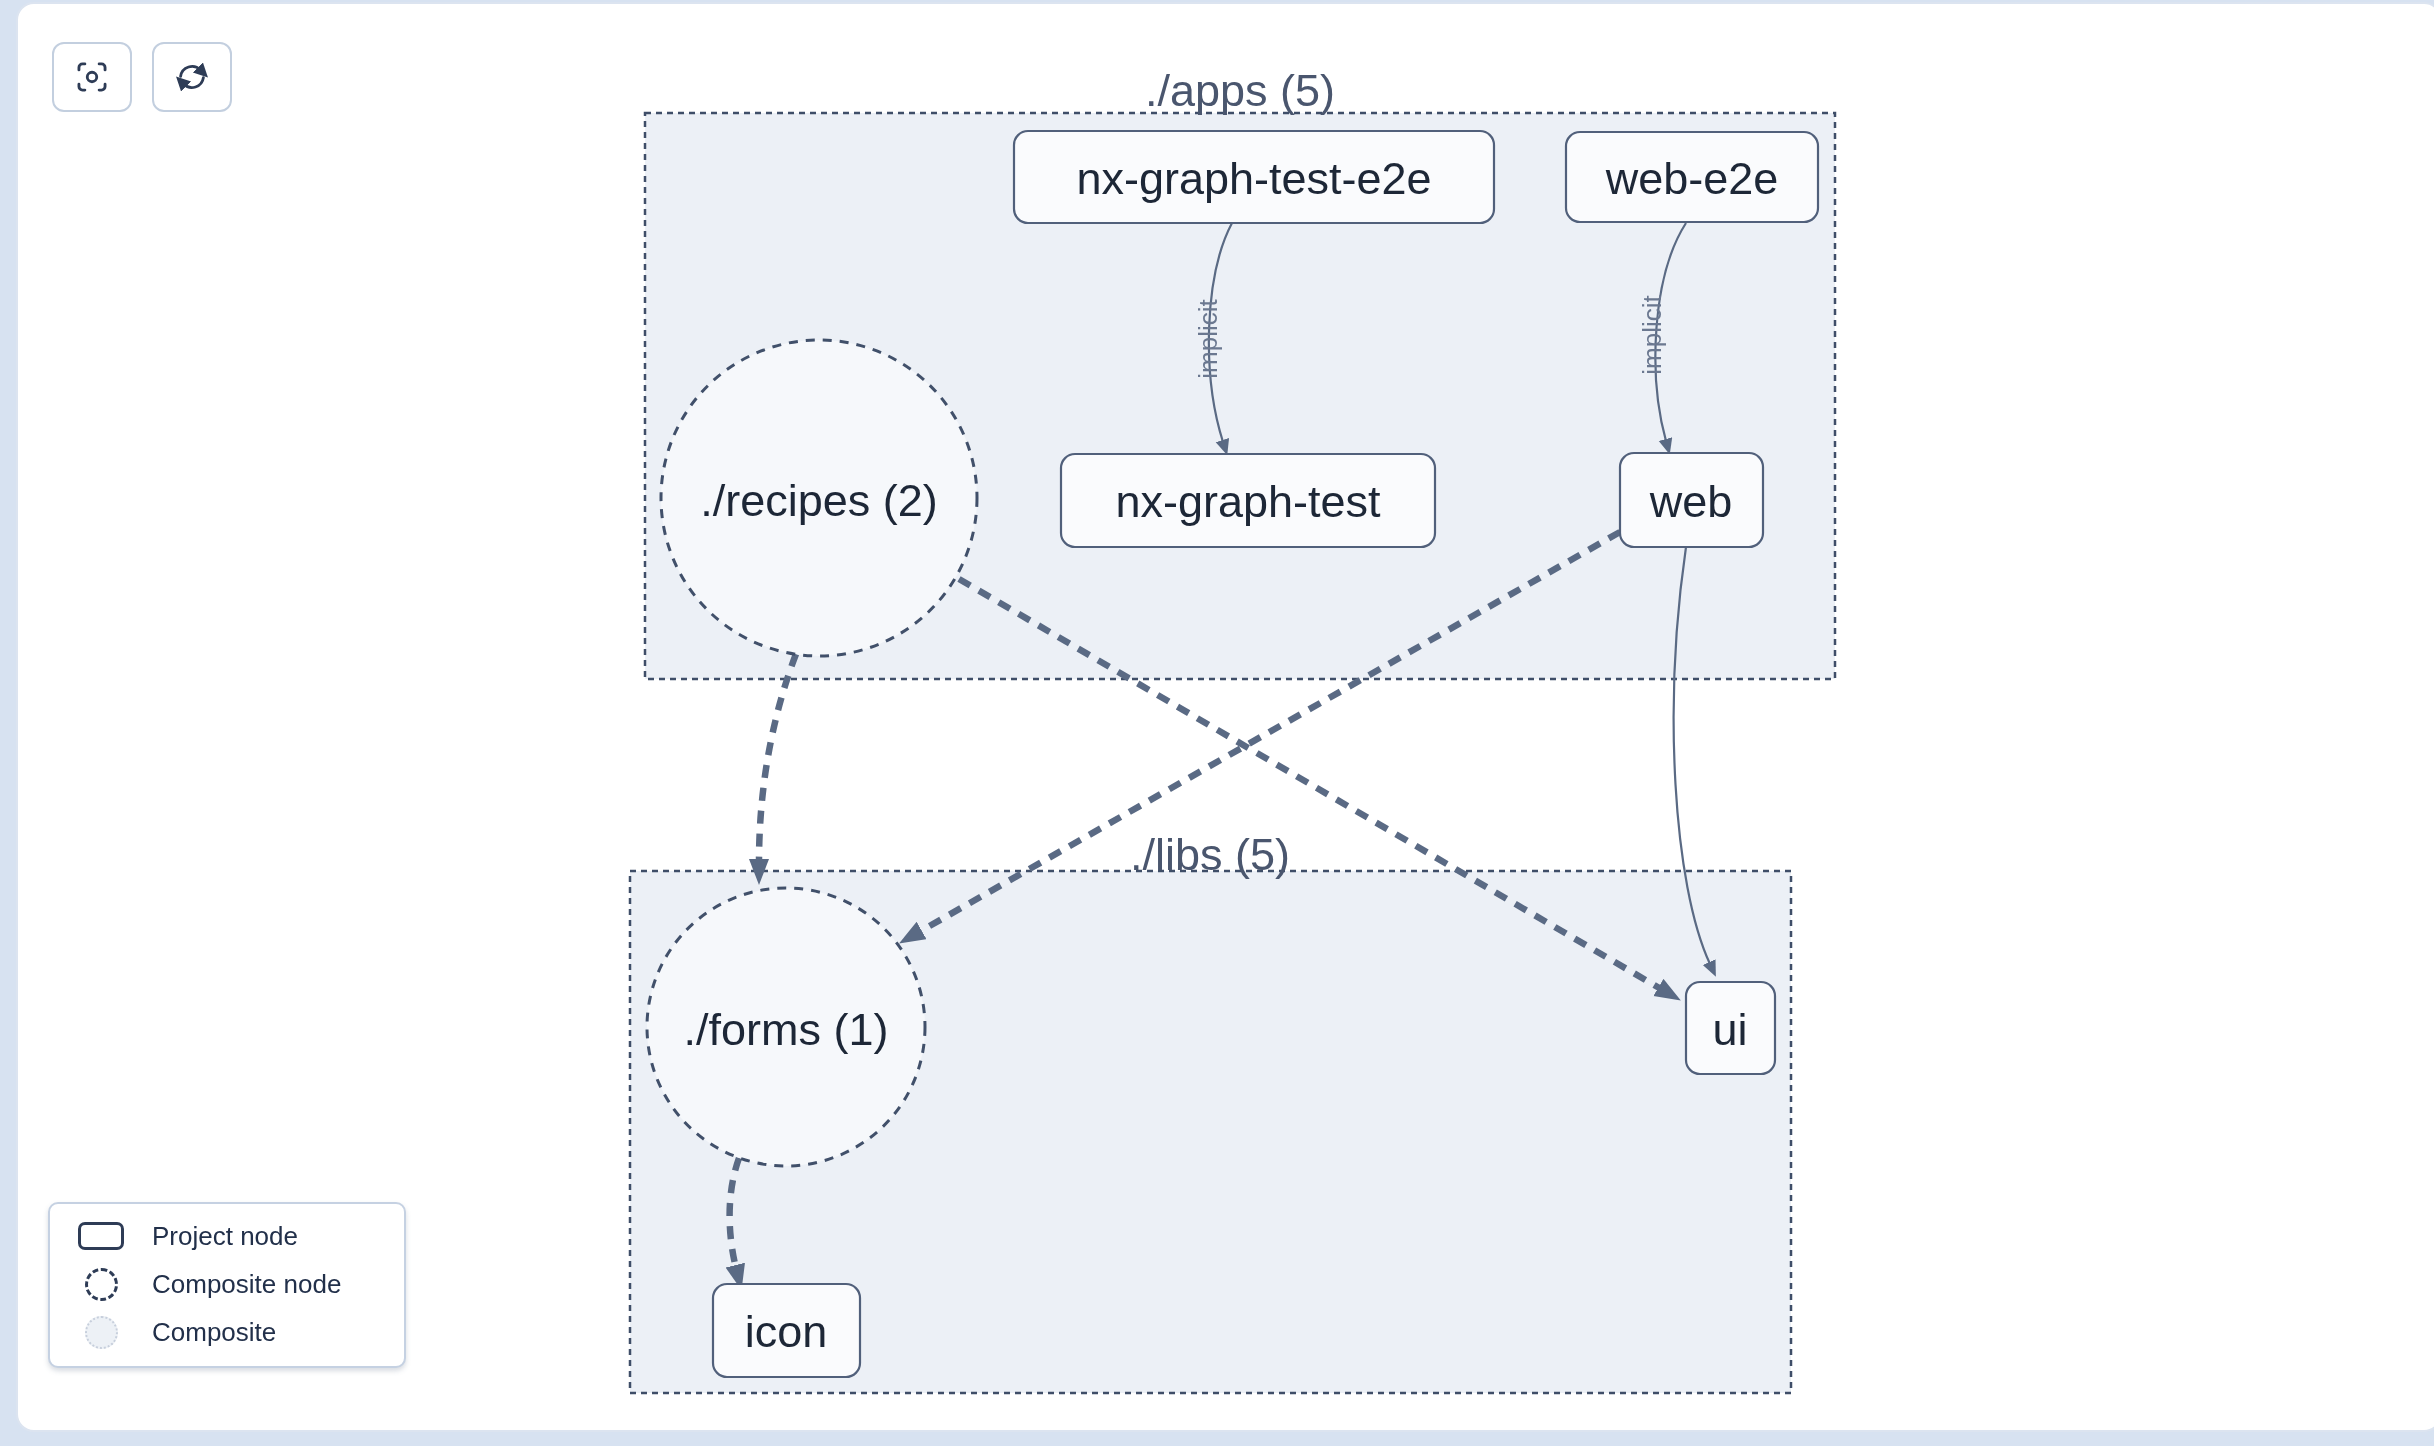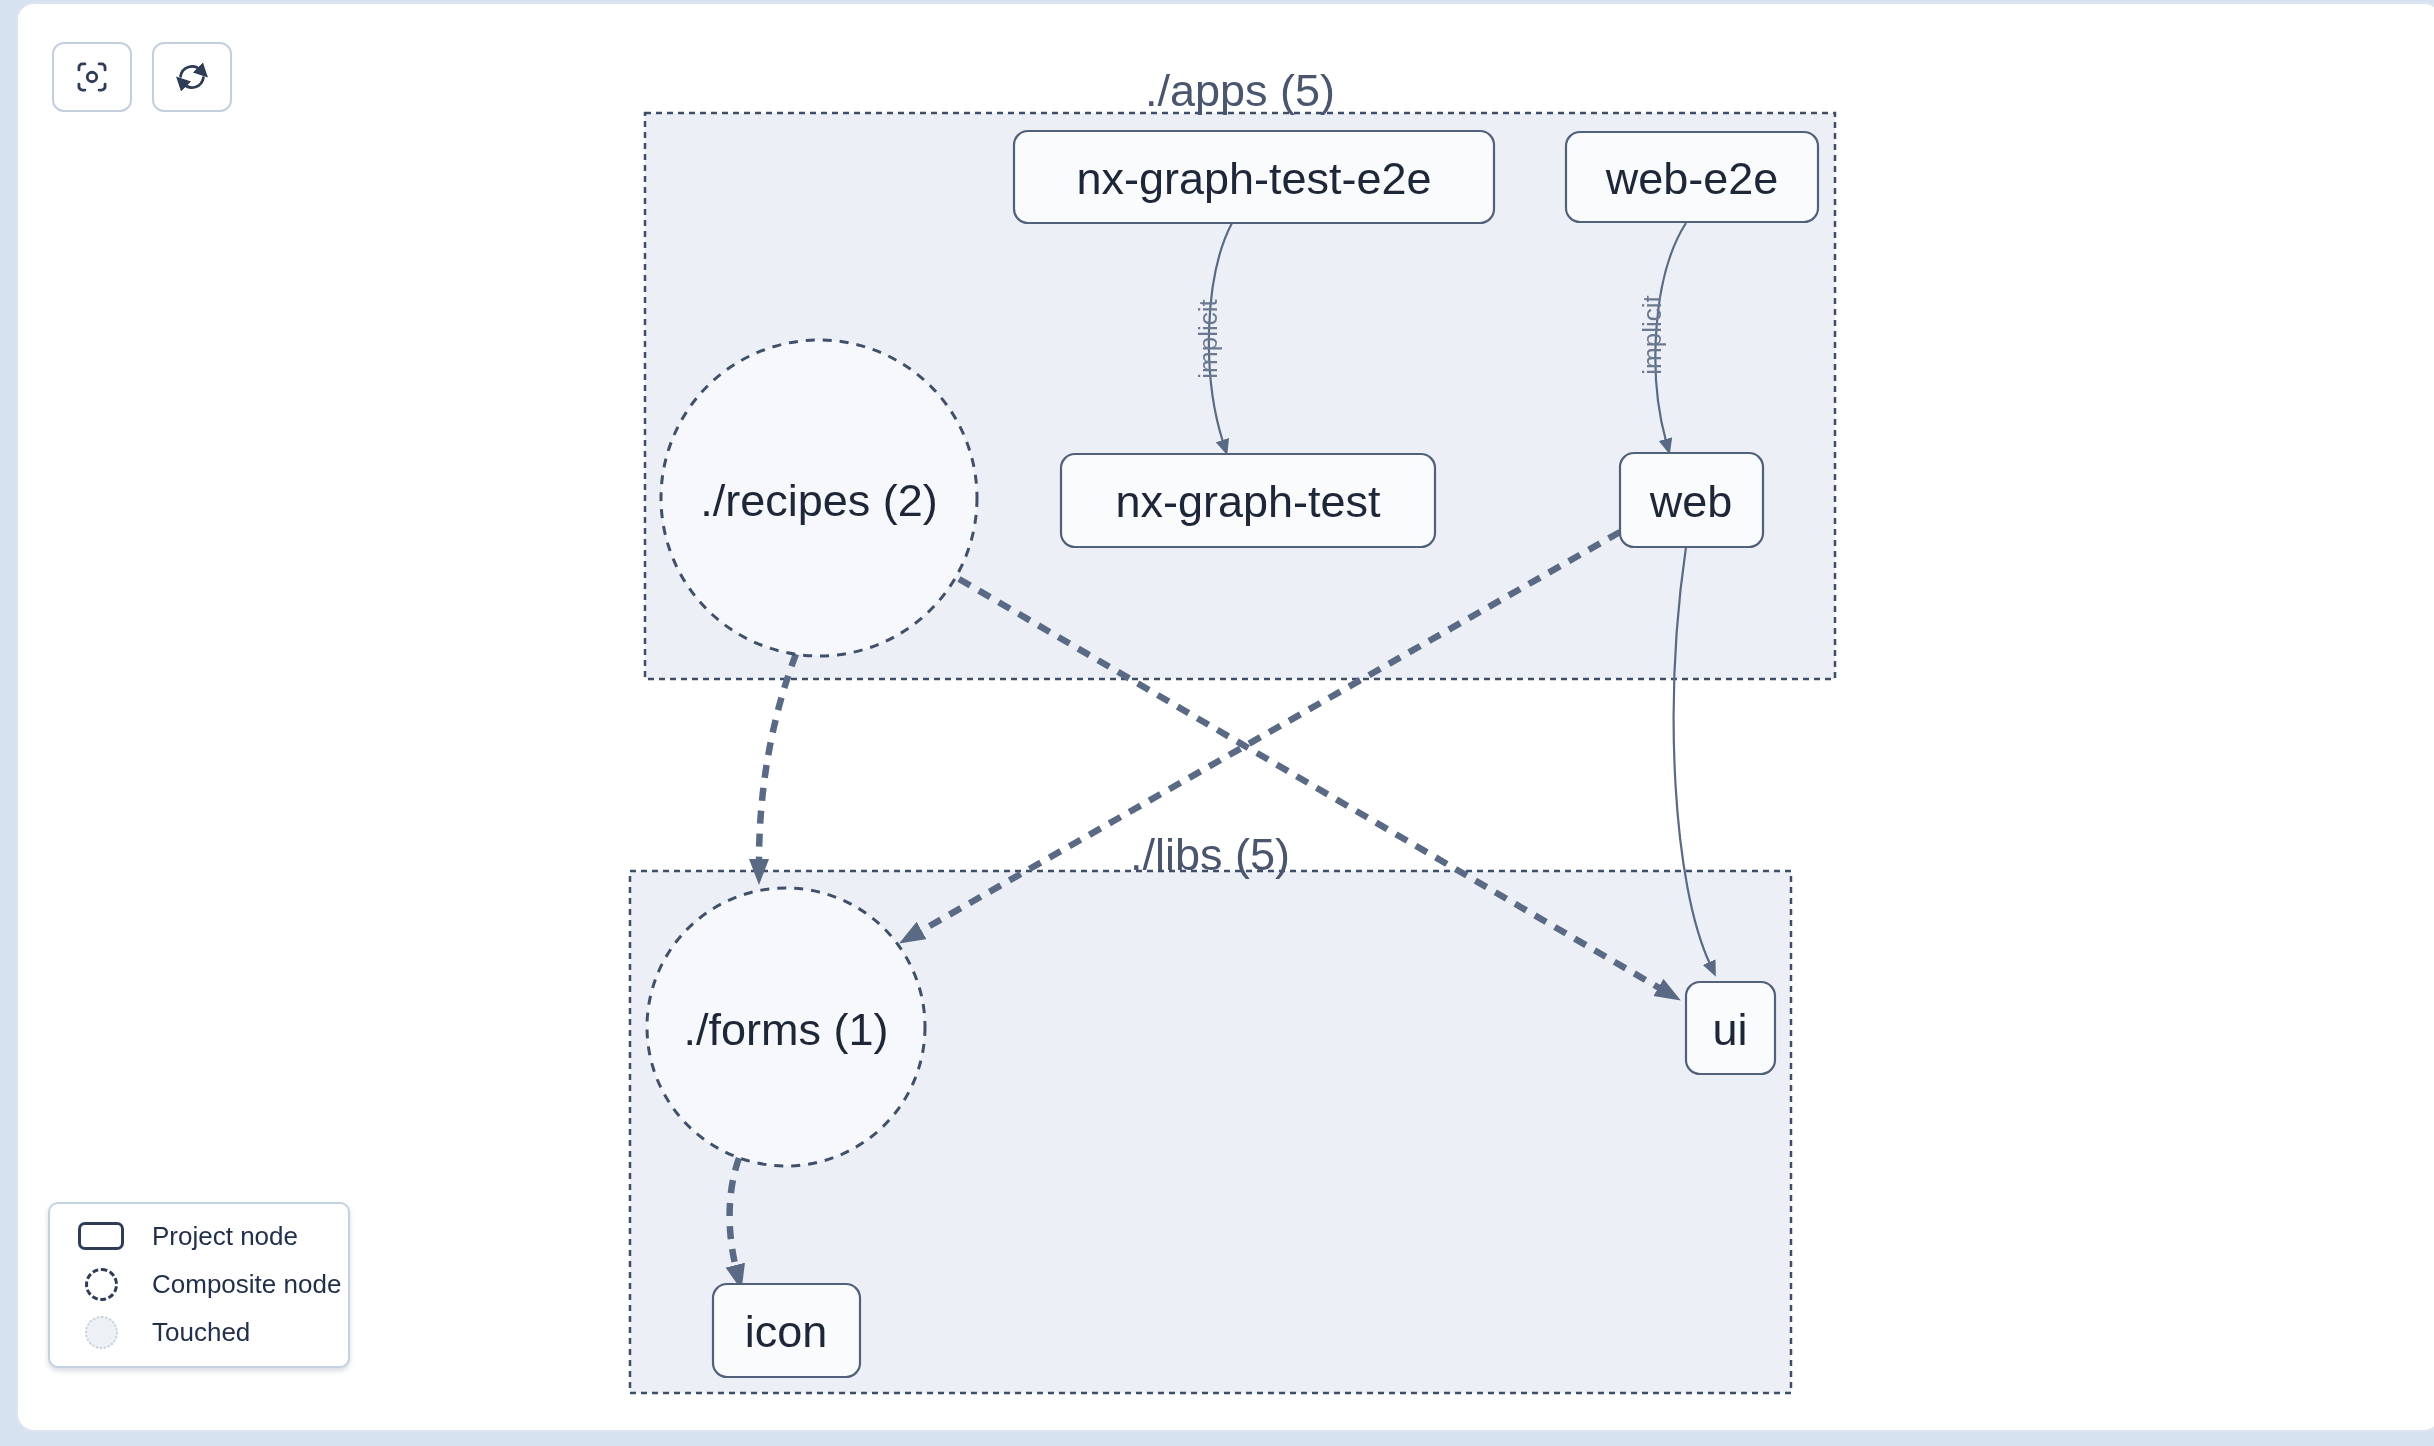--- a/index.html
+++ b/index.html
@@ -32,21 +32,21 @@
   .cluster{fill:#ecf0f6;stroke:#3f4e68;stroke-width:2.5;stroke-dasharray:6 5;}
   .cluster-label{font-size:45px;fill:#4a566e;text-anchor:middle;}
   .composite{fill:#f6f8fb;stroke:#41506a;stroke-width:3;stroke-dasharray:9 8;}
   .node-box{fill:#fafbfd;stroke:#51607b;stroke-width:2.2;rx:14;}
   .node-label{font-size:45px;fill:#1d2737;text-anchor:middle;dominant-baseline:central;}
   .edge-thin{fill:none;stroke:#5a6a84;stroke-width:2.2;}
   .edge-thick{fill:none;stroke:#5a6a84;stroke-width:6.5;stroke-dasharray:13 10;}
   .edge-label{font-size:26px;fill:#6b7890;text-anchor:middle;dominant-baseline:central;}
   
   .legend{
-    position:absolute;left:30px;top:1198px;width:302px;
+    position:absolute;left:30px;top:1198px;width:358px;
     background:#fff;border:2px solid #c5d1e2;border-radius:10px;
     box-sizing:border-box;padding:8px 0 10px 0;
     box-shadow:0 3px 5px rgba(100,116,139,.25);
     z-index:5;
   }
   .legend-row{height:48px;display:flex;align-items:center;}
   .legend-swatch-col{width:102px;display:flex;justify-content:center;align-items:center;flex:none;}
   .legend-label{font-size:26px;color:#22304a;}
   .sw-project{width:46px;height:28px;border:3px solid #2e3c56;border-radius:7px;background:#fff;box-sizing:border-box;}
   .sw-composite{width:33px;height:33px;border:3px dashed #2e3c56;border-radius:50%;background:#fff;box-sizing:border-box;}
@@ -157,17 +157,17 @@
     <div class="legend-row">
       <div class="legend-swatch-col">
           <div class="sw-composite"></div>
         </div>
       <div class="legend-label">Composite node</div>
     </div>
     <div class="legend-row">
       <div class="legend-swatch-col">
           <div class="sw-affected"></div>
         </div>
-      <div class="legend-label">Touched</div>
+      <div class="legend-label">Composite</div>
     </div>
   </div>
 
 </div>
 
 </body></html>

